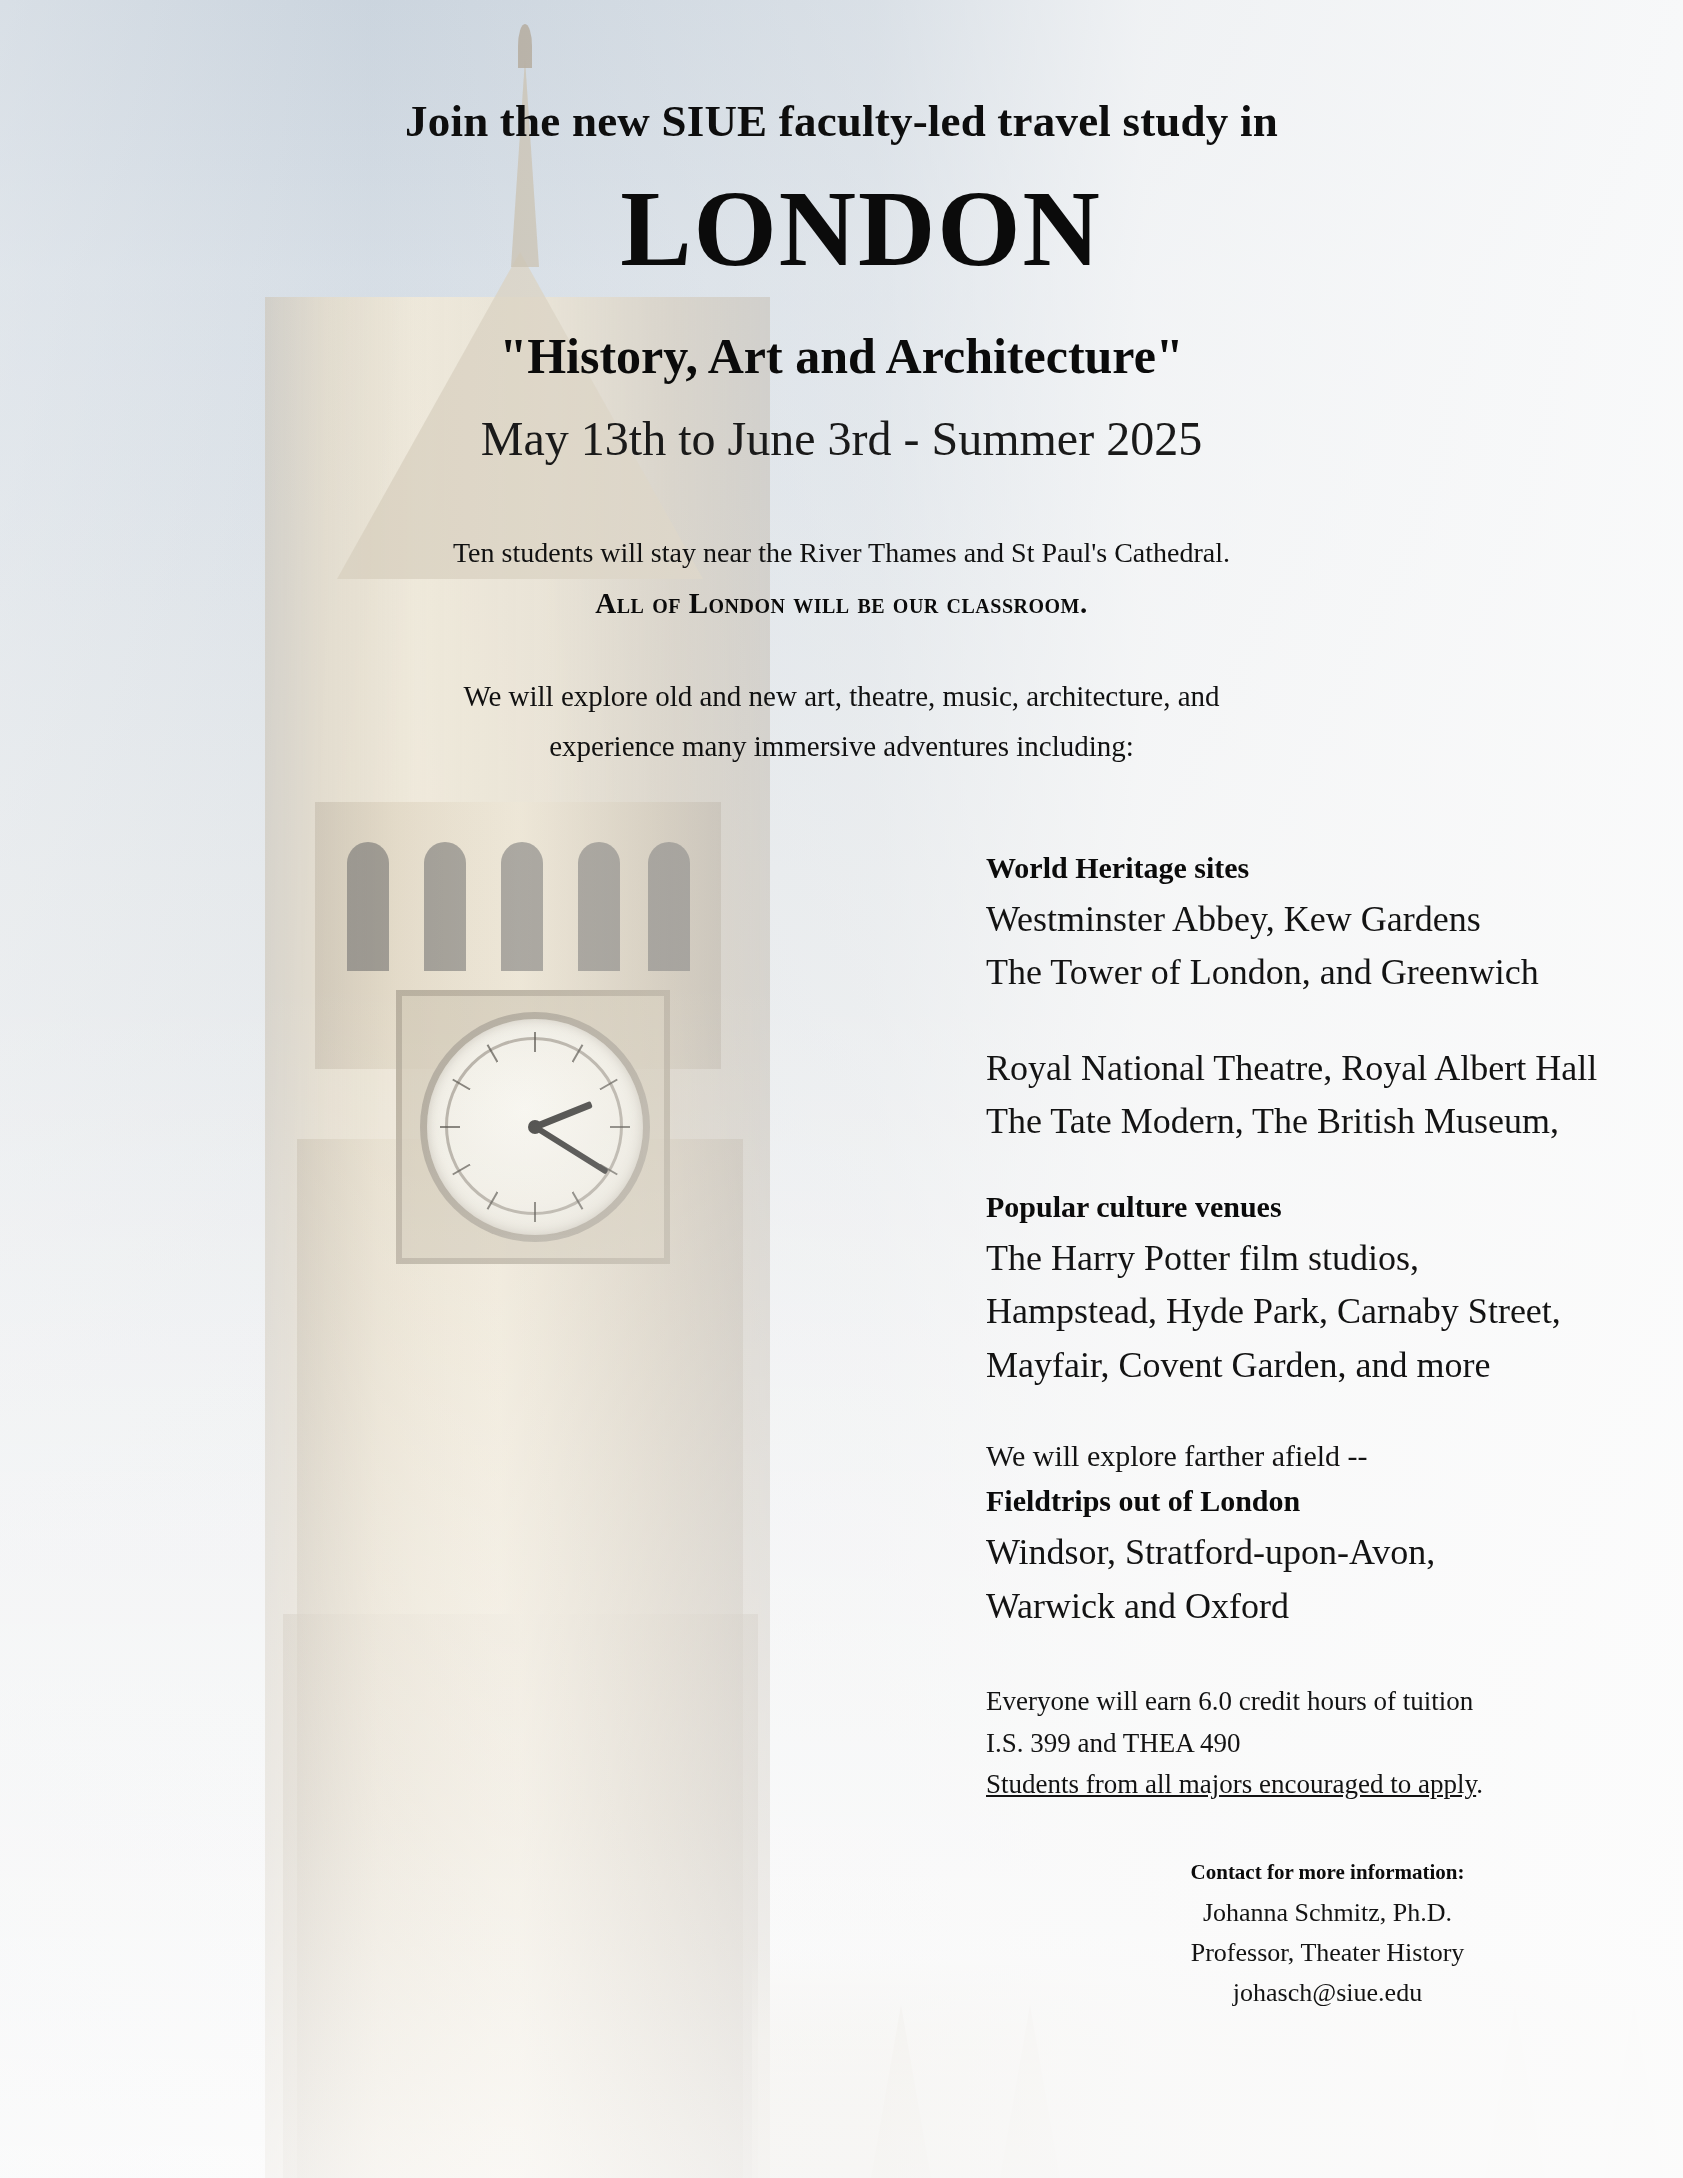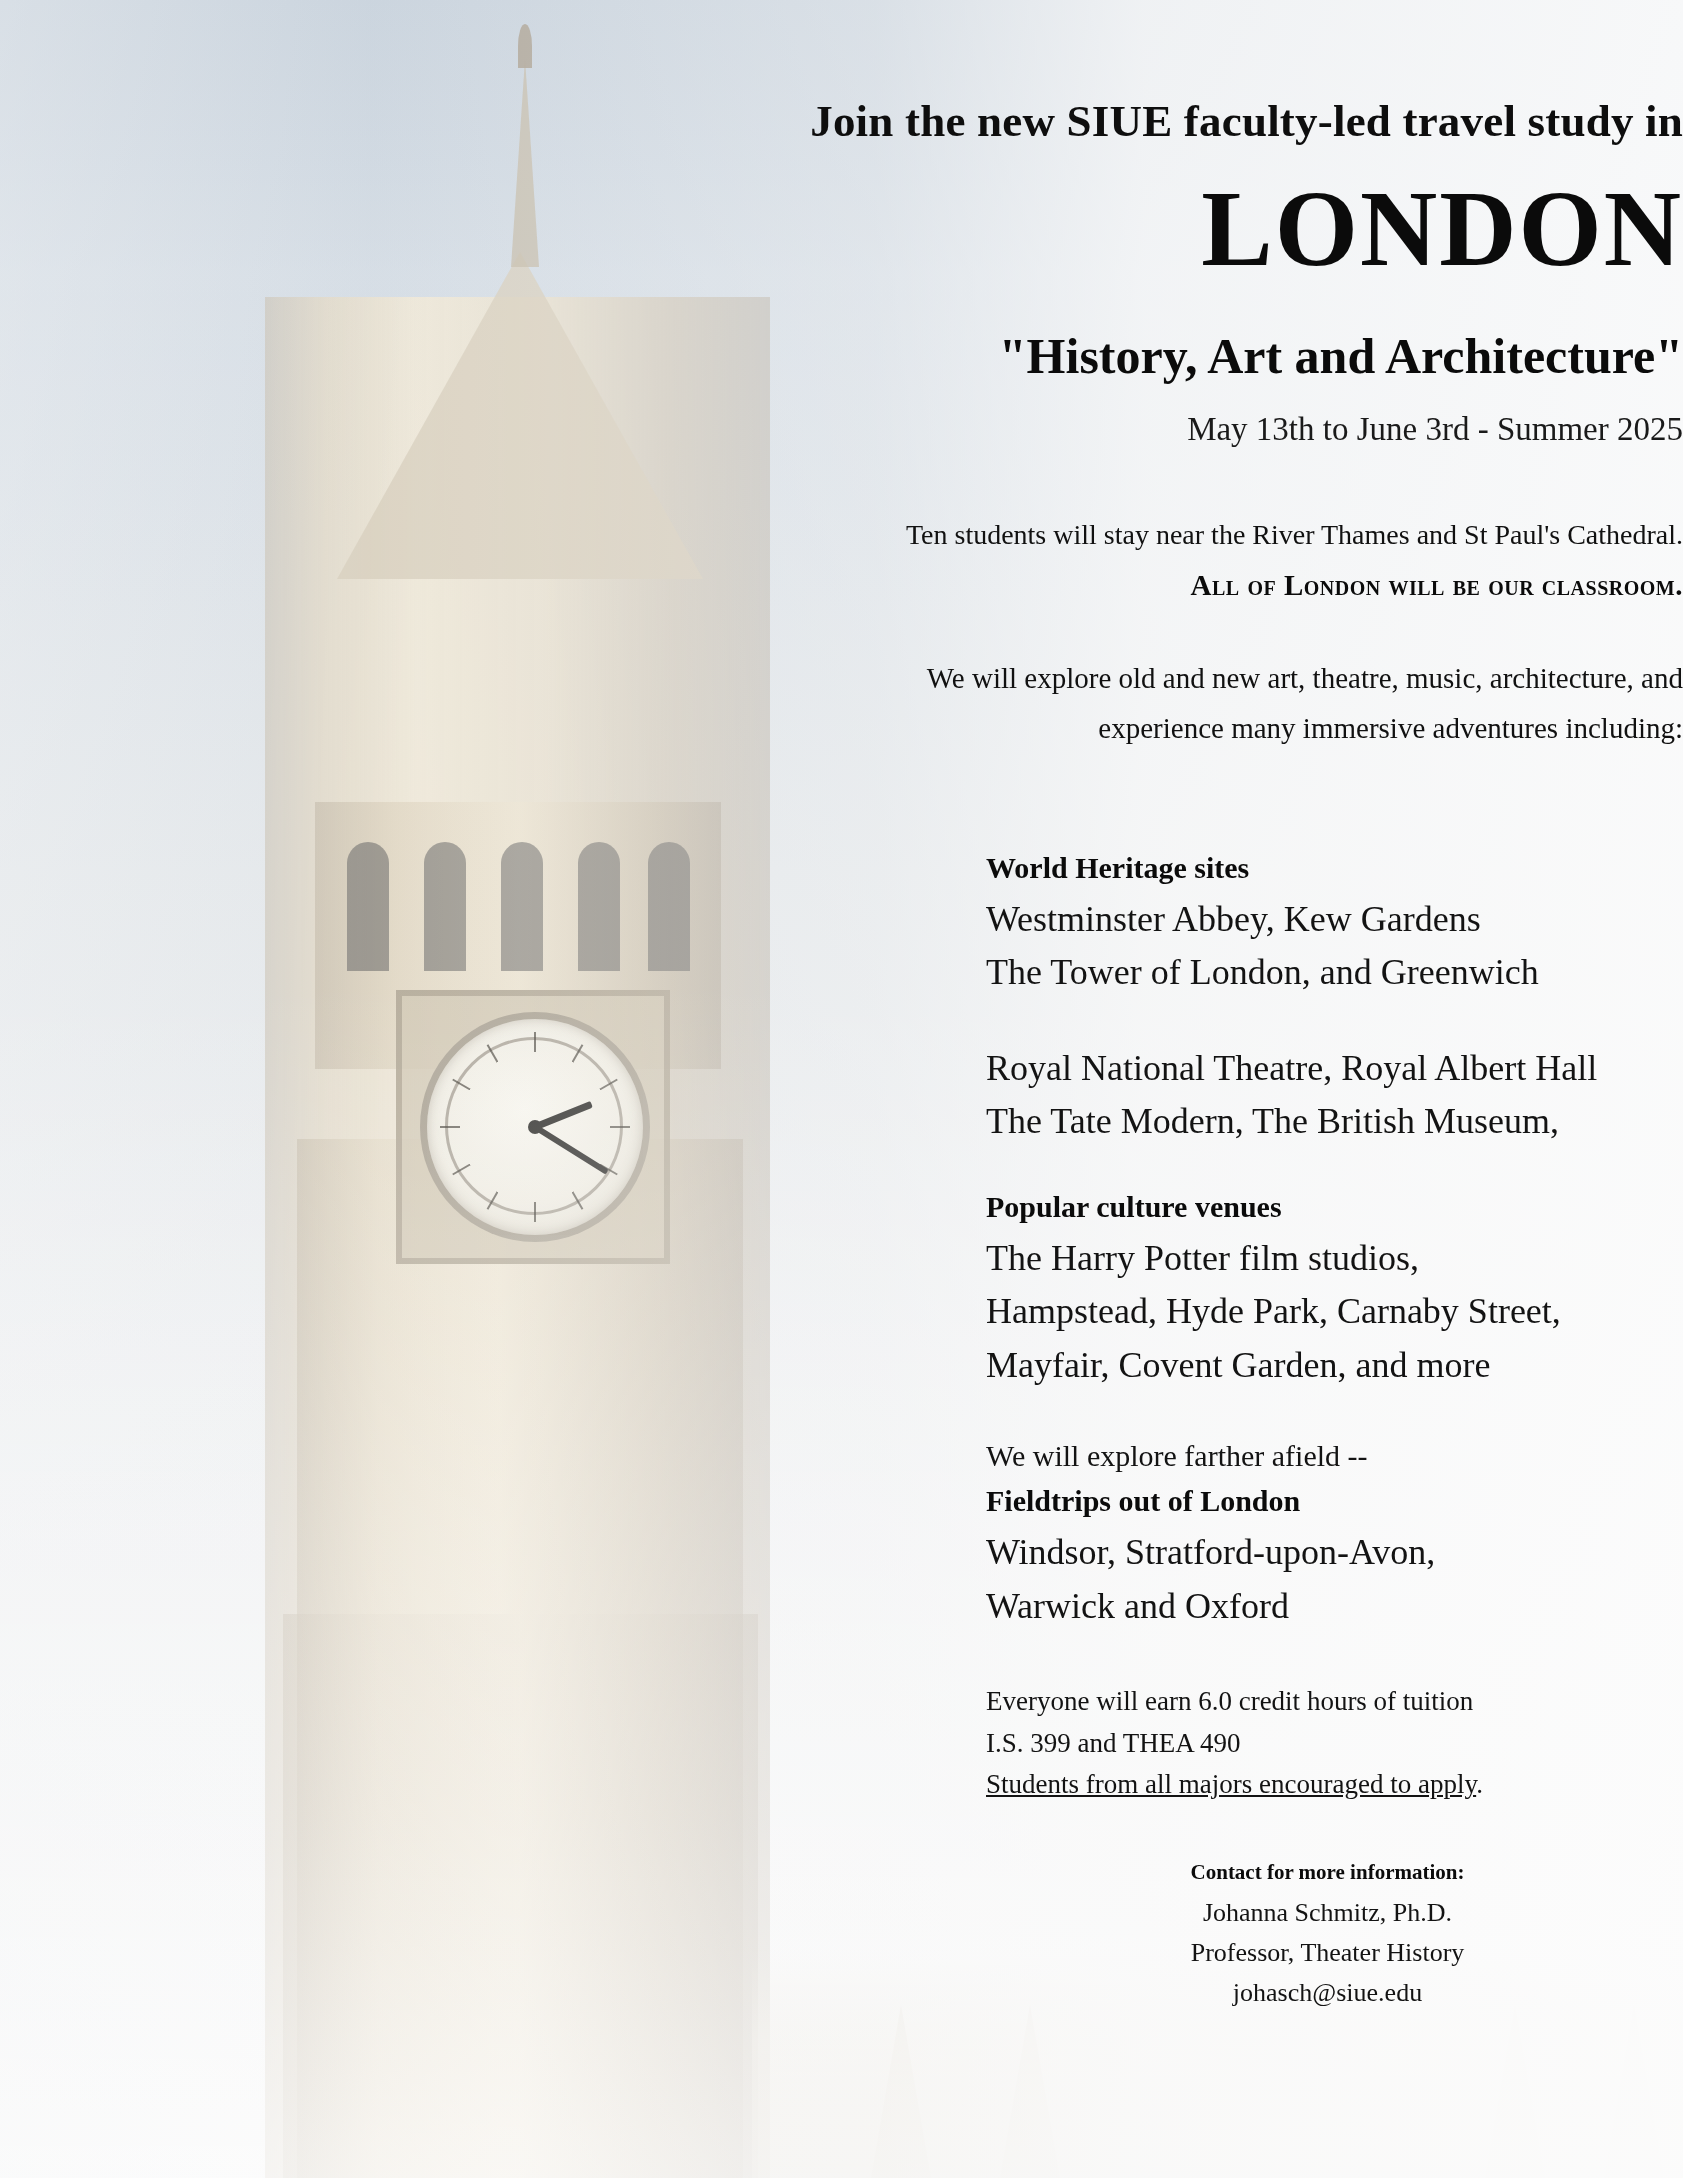--- a/index.html
+++ b/index.html
@@ -207,21 +207,21 @@
 
   
   .content {
     position: absolute;
     inset: 0;
   }
   .headline-block {
     position: absolute;
     left: 0; right: 0;
     top: 95px;
-    text-align: right;
+    text-align: center;
   }
   .line-join {
     font-size: 45px;
     font-weight: bold;
     letter-spacing: 0.2px;
     color: #0e0e0e;
   }
   .line-london {
     font-size: 107px;
     font-weight: bold;
@@ -231,21 +231,21 @@
     color: #0b0b0b;
     padding-left: 39px;
   }
   .line-title {
     font-size: 50px;
     font-weight: bold;
     margin-top: 42px;
     color: #0b0b0b;
   }
   .line-dates {
-    font-size: 33px;
+    font-size: 48px;
     margin-top: 26px;
     color: #1a1a1a;
   }
   .line-students {
     font-size: 28px;
     margin-top: 71px;
     color: #111111;
   }
   .line-classroom {
     font-size: 29px;

